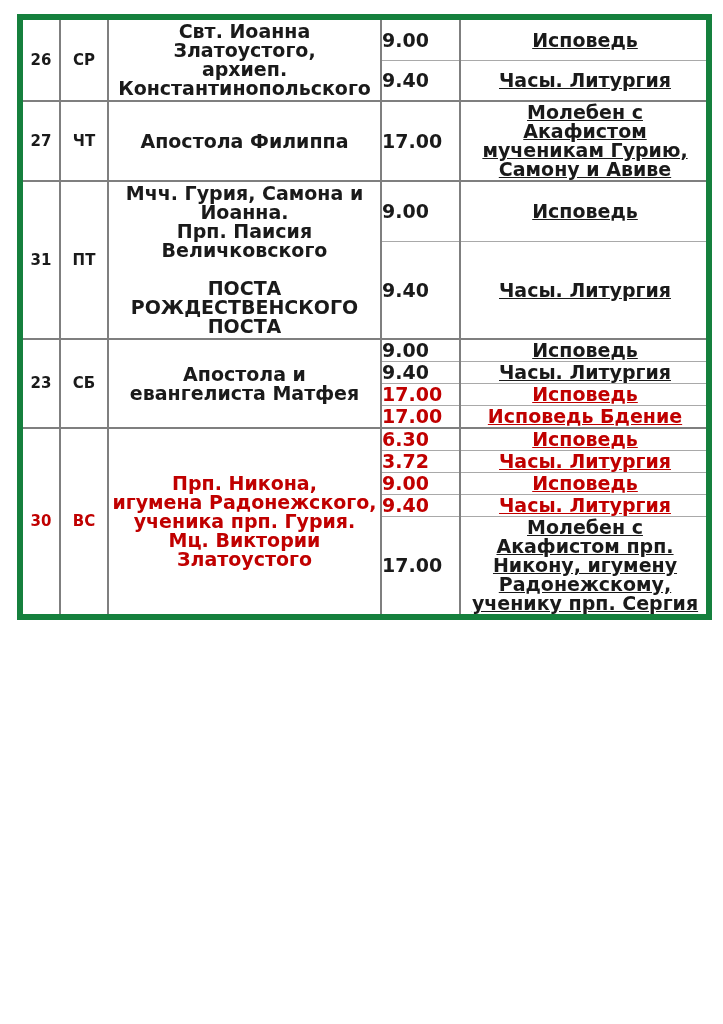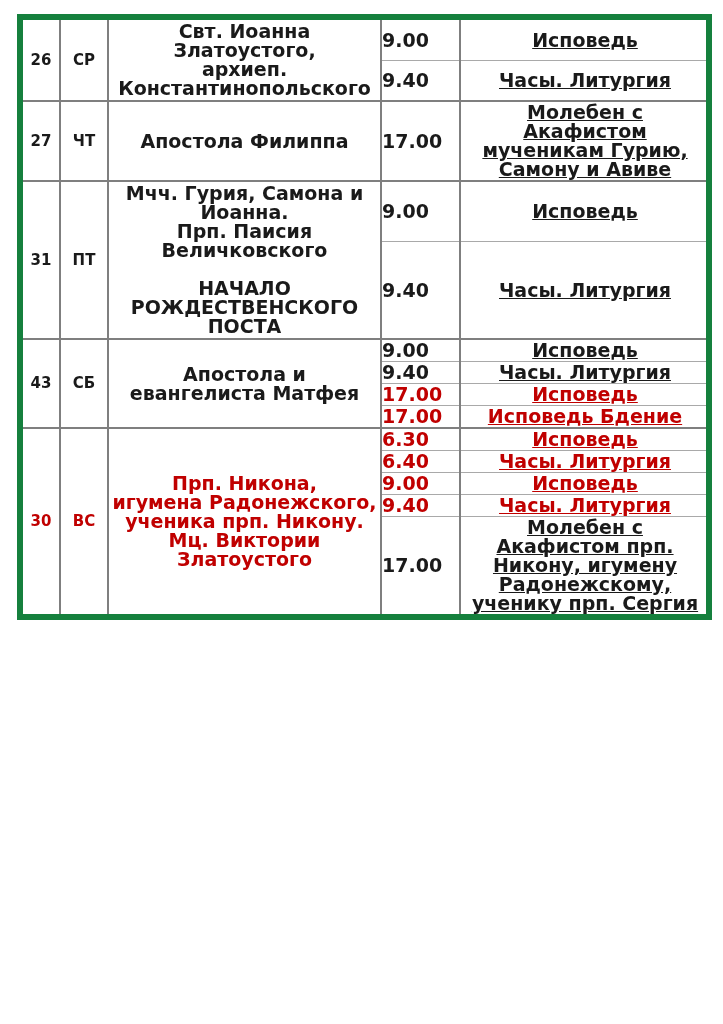--- a/index.html
+++ b/index.html
@@ -99,35 +99,35 @@
     </tbody>
 
     <tbody class="day-row">
       <tr class="r35">
         <td class="date" rowspan="2">31</td>
         <td class="day" rowspan="2">ПТ</td>
         <td class="desc" rowspan="2">
           <div class="desc-line">Мчч. Гурия, Самона и Иоанна.</div>
           <div class="desc-line">Прп. Паисия Величковского</div>
           <div class="desc-line"></div>
-          <div class="desc-line">НАЧАЛО РОЖДЕСТВЕНСКОГО</div>
+          <div class="desc-line">ПОСТА РОЖДЕСТВЕНСКОГО</div>
           <div class="desc-line">ПОСТА</div>
         </td>
         <td class="time">9.00</td>
         <td class="name">Исповедь</td>
       </tr>
       <tr class="r56">
         <td class="time">9.40</td>
         <td class="name">Часы. Литургия</td>
       </tr>
     </tbody>
 
     <tbody class="day-row">
       <tr class="r21">
-        <td class="date" rowspan="4">43</td>
+        <td class="date" rowspan="4">23</td>
         <td class="day" rowspan="4">СБ</td>
         <td class="desc" rowspan="4">
           <div class="desc-line">Апостола и евангелиста Матфея</div>
         </td>
         <td class="time">9.00</td>
         <td class="name">Исповедь</td>
       </tr>
       <tr class="r21">
         <td class="time">9.40</td>
         <td class="name">Часы. Литургия</td>
@@ -142,28 +142,28 @@
       </tr>
     </tbody>
 
     <tbody class="day-row">
       <tr class="r22">
         <td class="date red" rowspan="5">30</td>
         <td class="day red" rowspan="5">ВС</td>
         <td class="desc red" rowspan="5">
           <div class="desc-line">Прп. Никона,</div>
           <div class="desc-line">игумена Радонежского,</div>
-          <div class="desc-line">ученика прп. Никону.</div>
+          <div class="desc-line">ученика прп. Гурия.</div>
           <div class="desc-line">Мц. Виктории Златоустого</div>
         </td>
         <td class="time red">6.30</td>
         <td class="name red">Исповедь</td>
       </tr>
       <tr class="r22">
-        <td class="time red">6.40</td>
+        <td class="time red">3.72</td>
         <td class="name red">Часы. Литургия</td>
       </tr>
       <tr class="r22">
         <td class="time red">9.00</td>
         <td class="name red">Исповедь</td>
       </tr>
       <tr class="r22">
         <td class="time red">9.40</td>
         <td class="name red">Часы. Литургия</td>
       </tr>

